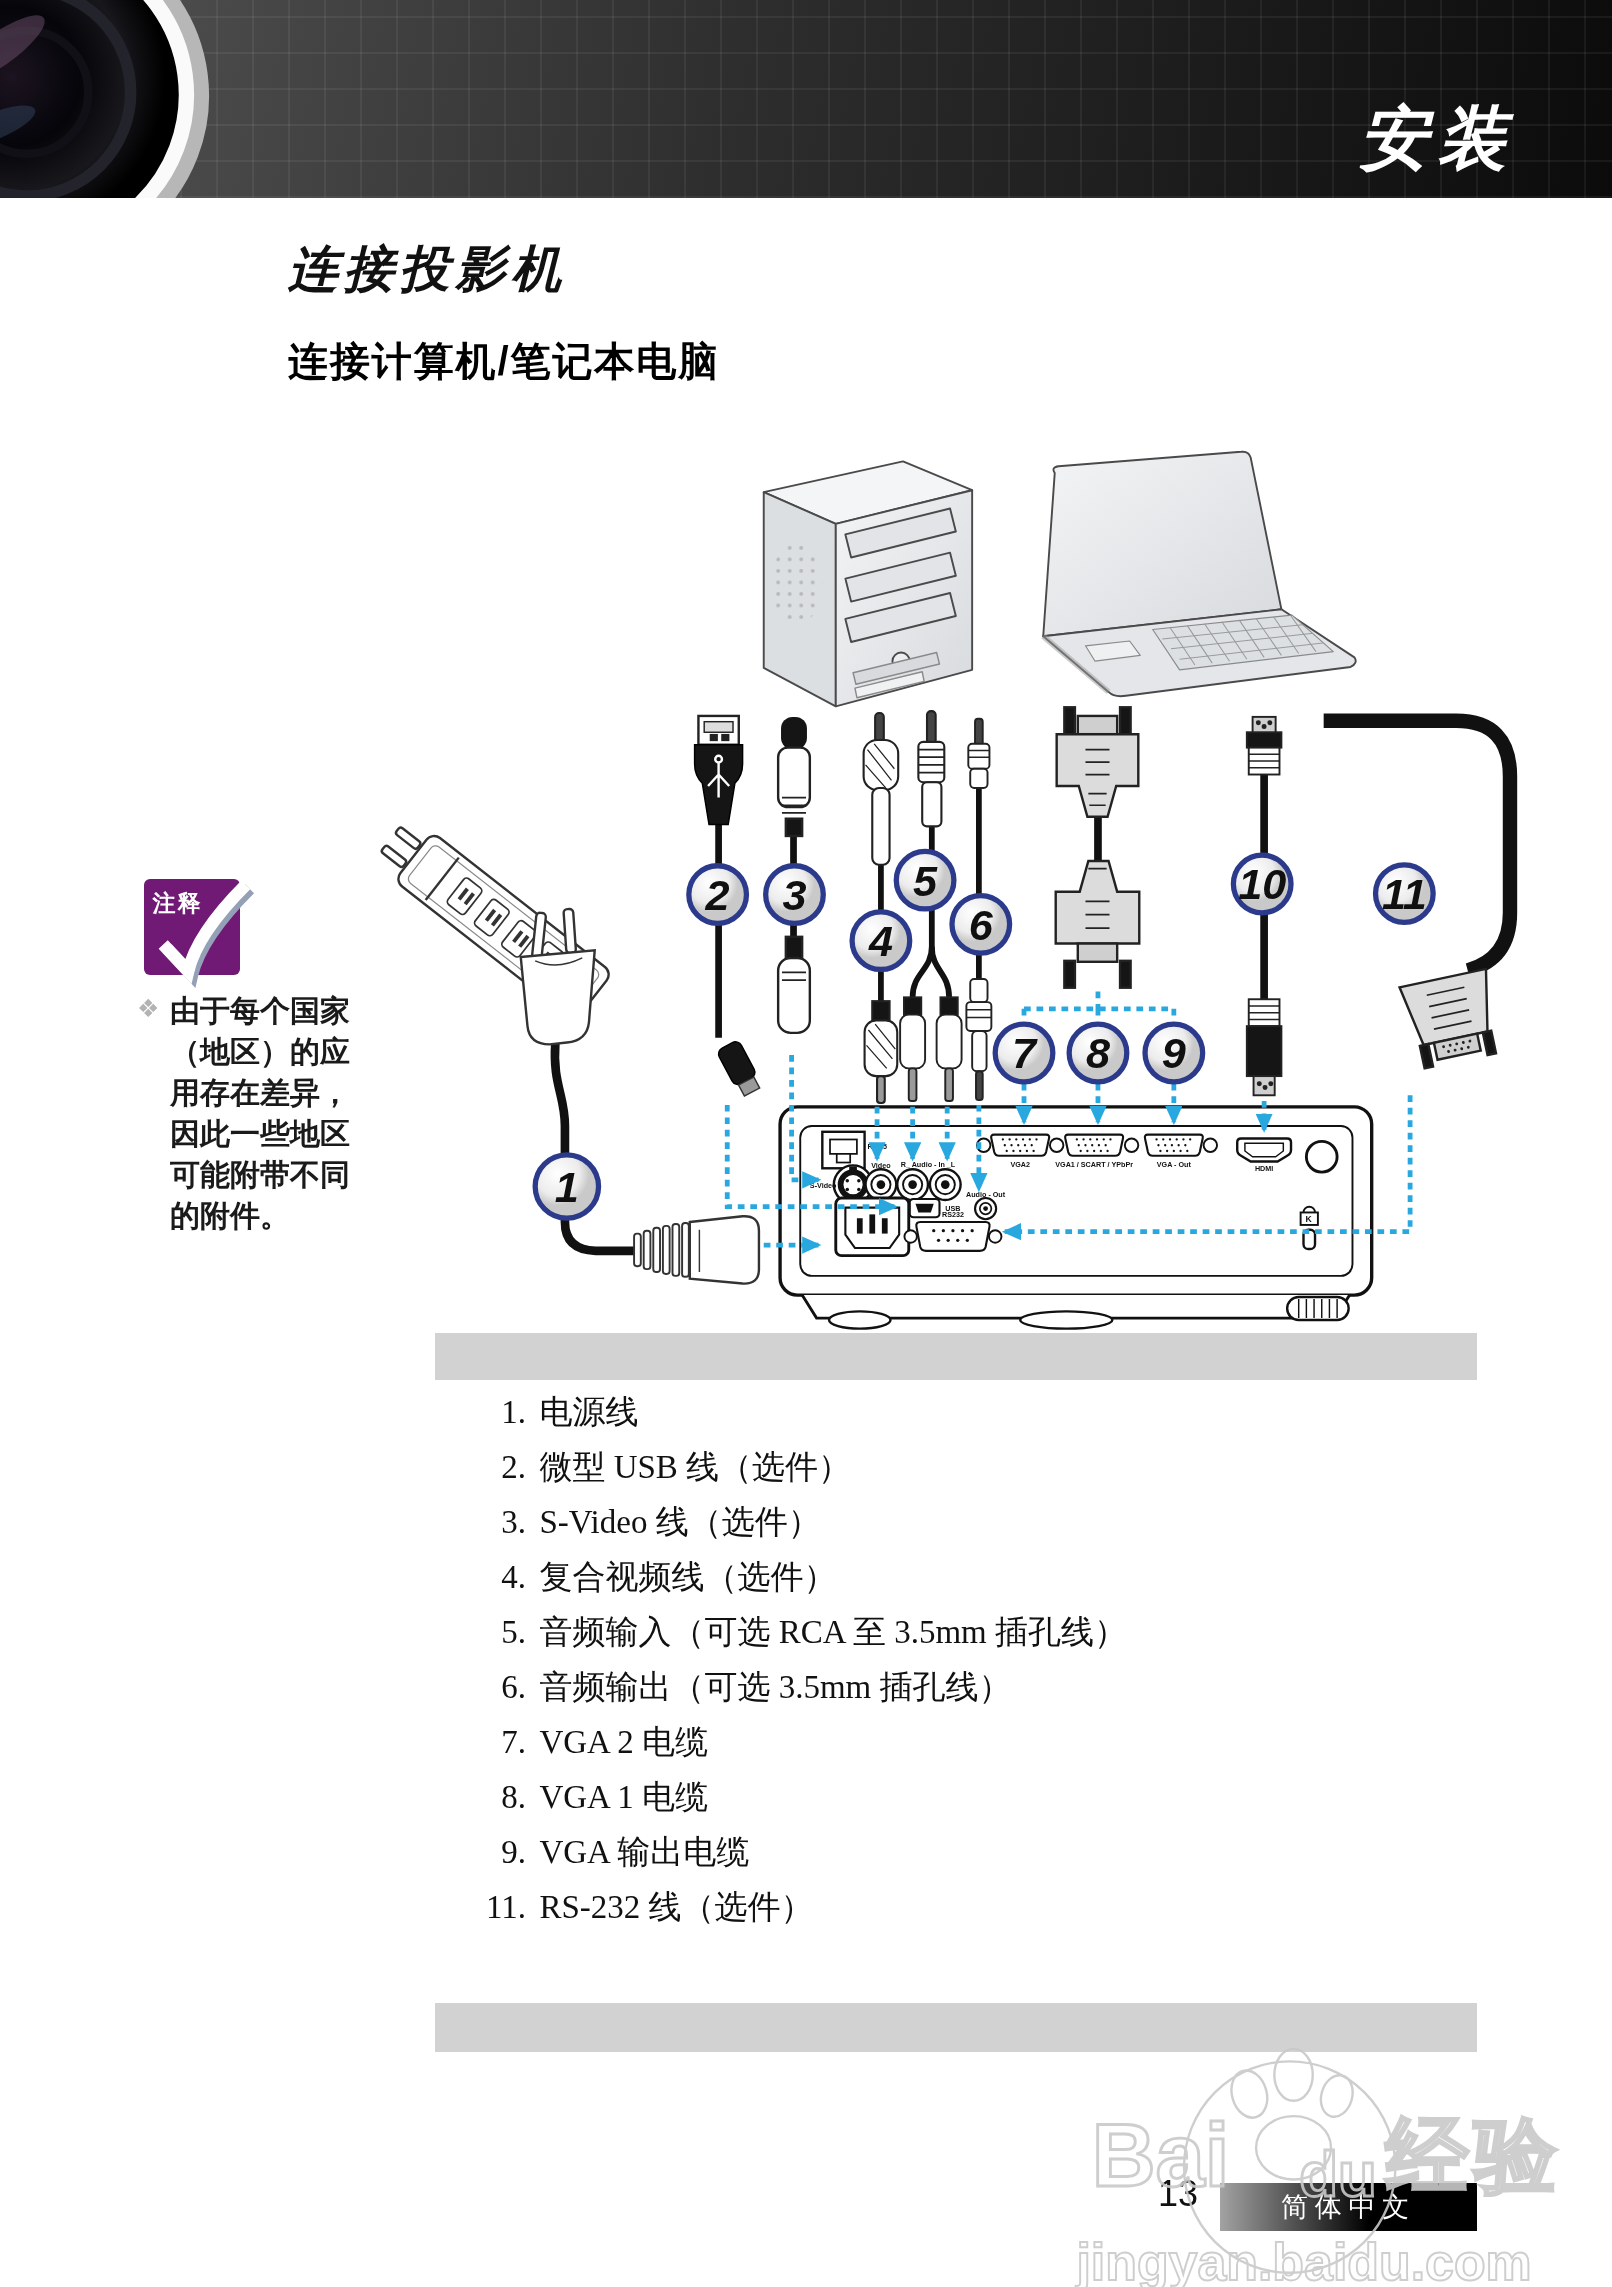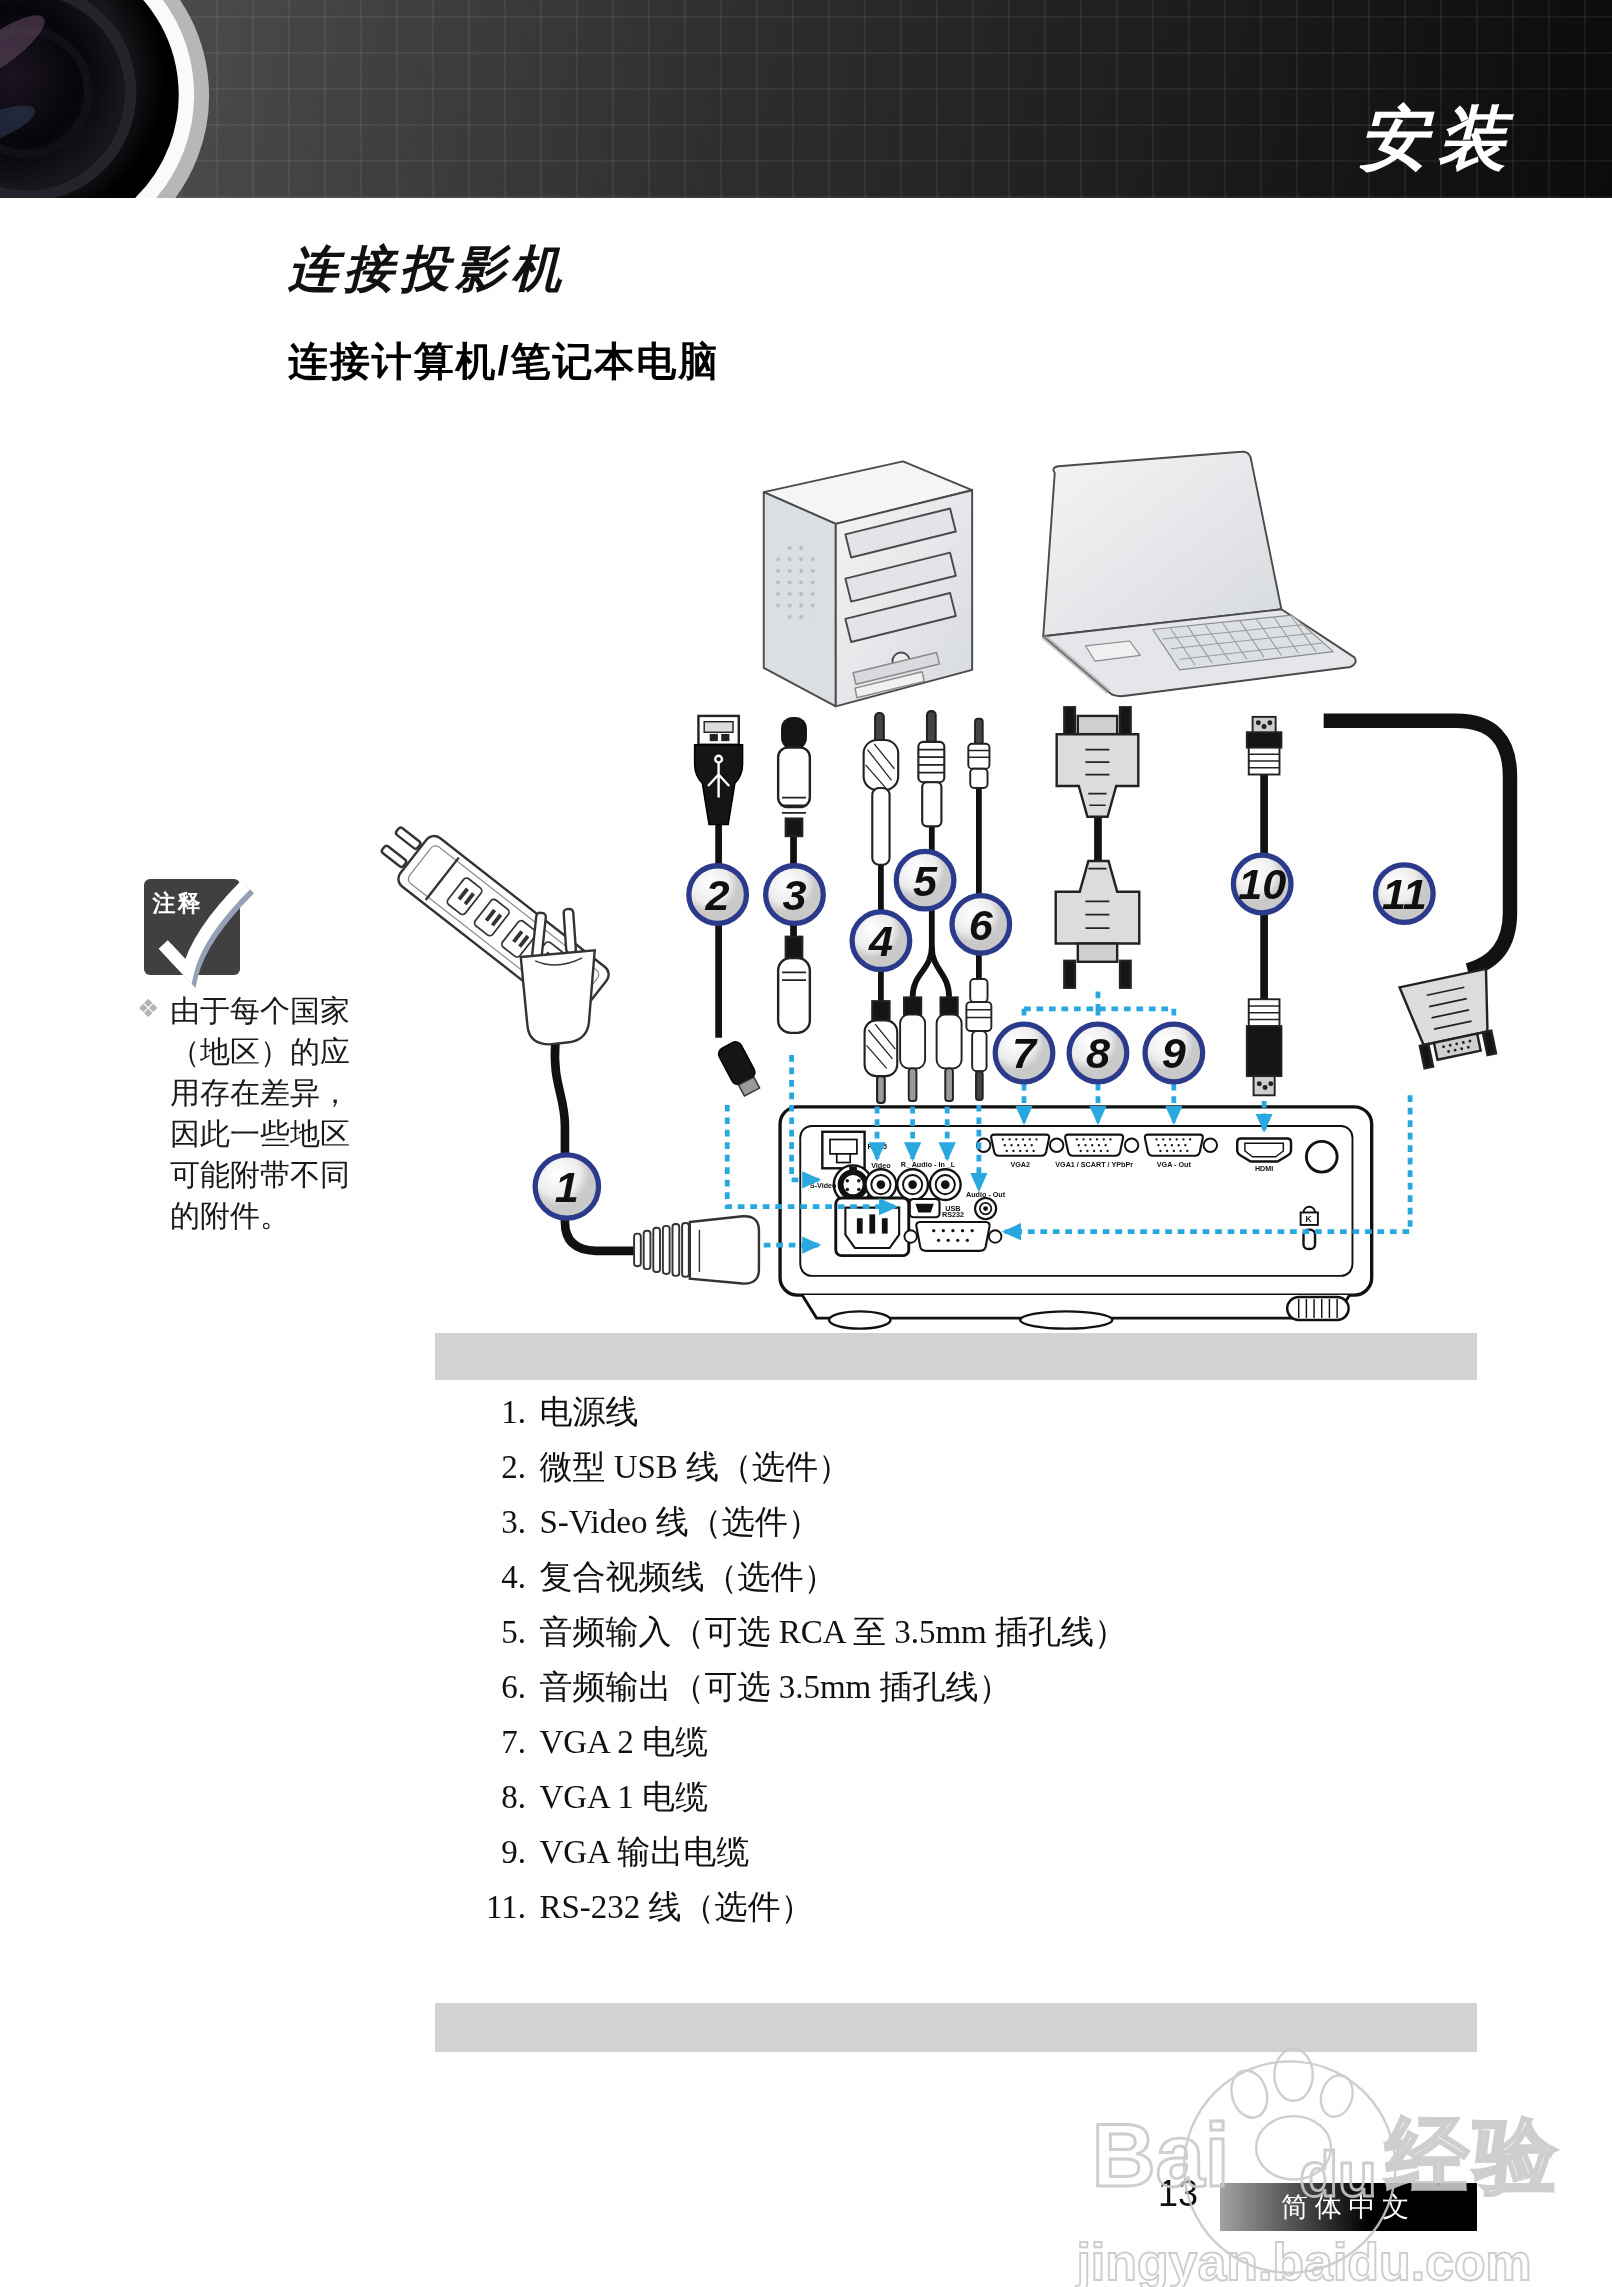--- a/index.html
+++ b/index.html
@@ -26,27 +26,27 @@
     position:absolute; left:288px; top:236px; margin:0;
     font-size:50px; font-weight:700; color:#111; letter-spacing:5.8px;font-style:italic;
   }
   #title-sub{
     position:absolute; left:288px; top:334px; margin:0;
     font-size:40px; font-weight:700; color:#000000; letter-spacing:1.9px;
   }
   
   #note-icon{
     position:absolute; left:144px; top:879px; width:96px; height:96px;
-    background:#404040; border-radius:6px;
+    background:#701a75; border-radius:6px;
   }
   #note-icon .tag{ position:absolute; left:8.6px; top:8.6px; color:#fff; font-size:23px; font-weight:bold; letter-spacing:1.9px;}
   #note-icon svg{ position:absolute; left:0; top:0; overflow:visible;}
   #note-body{ position:absolute; left:137px; top:990px; width:240px;}
   #note-bullet{ position:absolute; left:0; top:3.8px; color:#b3b3b3; font-size:25px;}
-  #note-text{ margin-left:33px; font-size:30px; line-height:41px; font-weight:400; color:#1a1a1a;}
+  #note-text{ margin-left:33px; font-size:30px; line-height:41px; font-weight:700; color:#1a1a1a;}
   
   .gray-bar{ position:absolute; left:435px; width:1042px; background:#d2d2d2;}
   #bar-top{ top:1333px; height:47px;}
   #bar-bottom{ top:2003px; height:49px;}
   
   #cable-list{
     position:absolute; left:437px; top:1385px; margin:0; padding:0; list-style:none;
     font-family:"Liberation Serif", serif; font-size:33px; color:#111;
   }
   #cable-list li{ display:flex; height:55px; align-items:center;}

